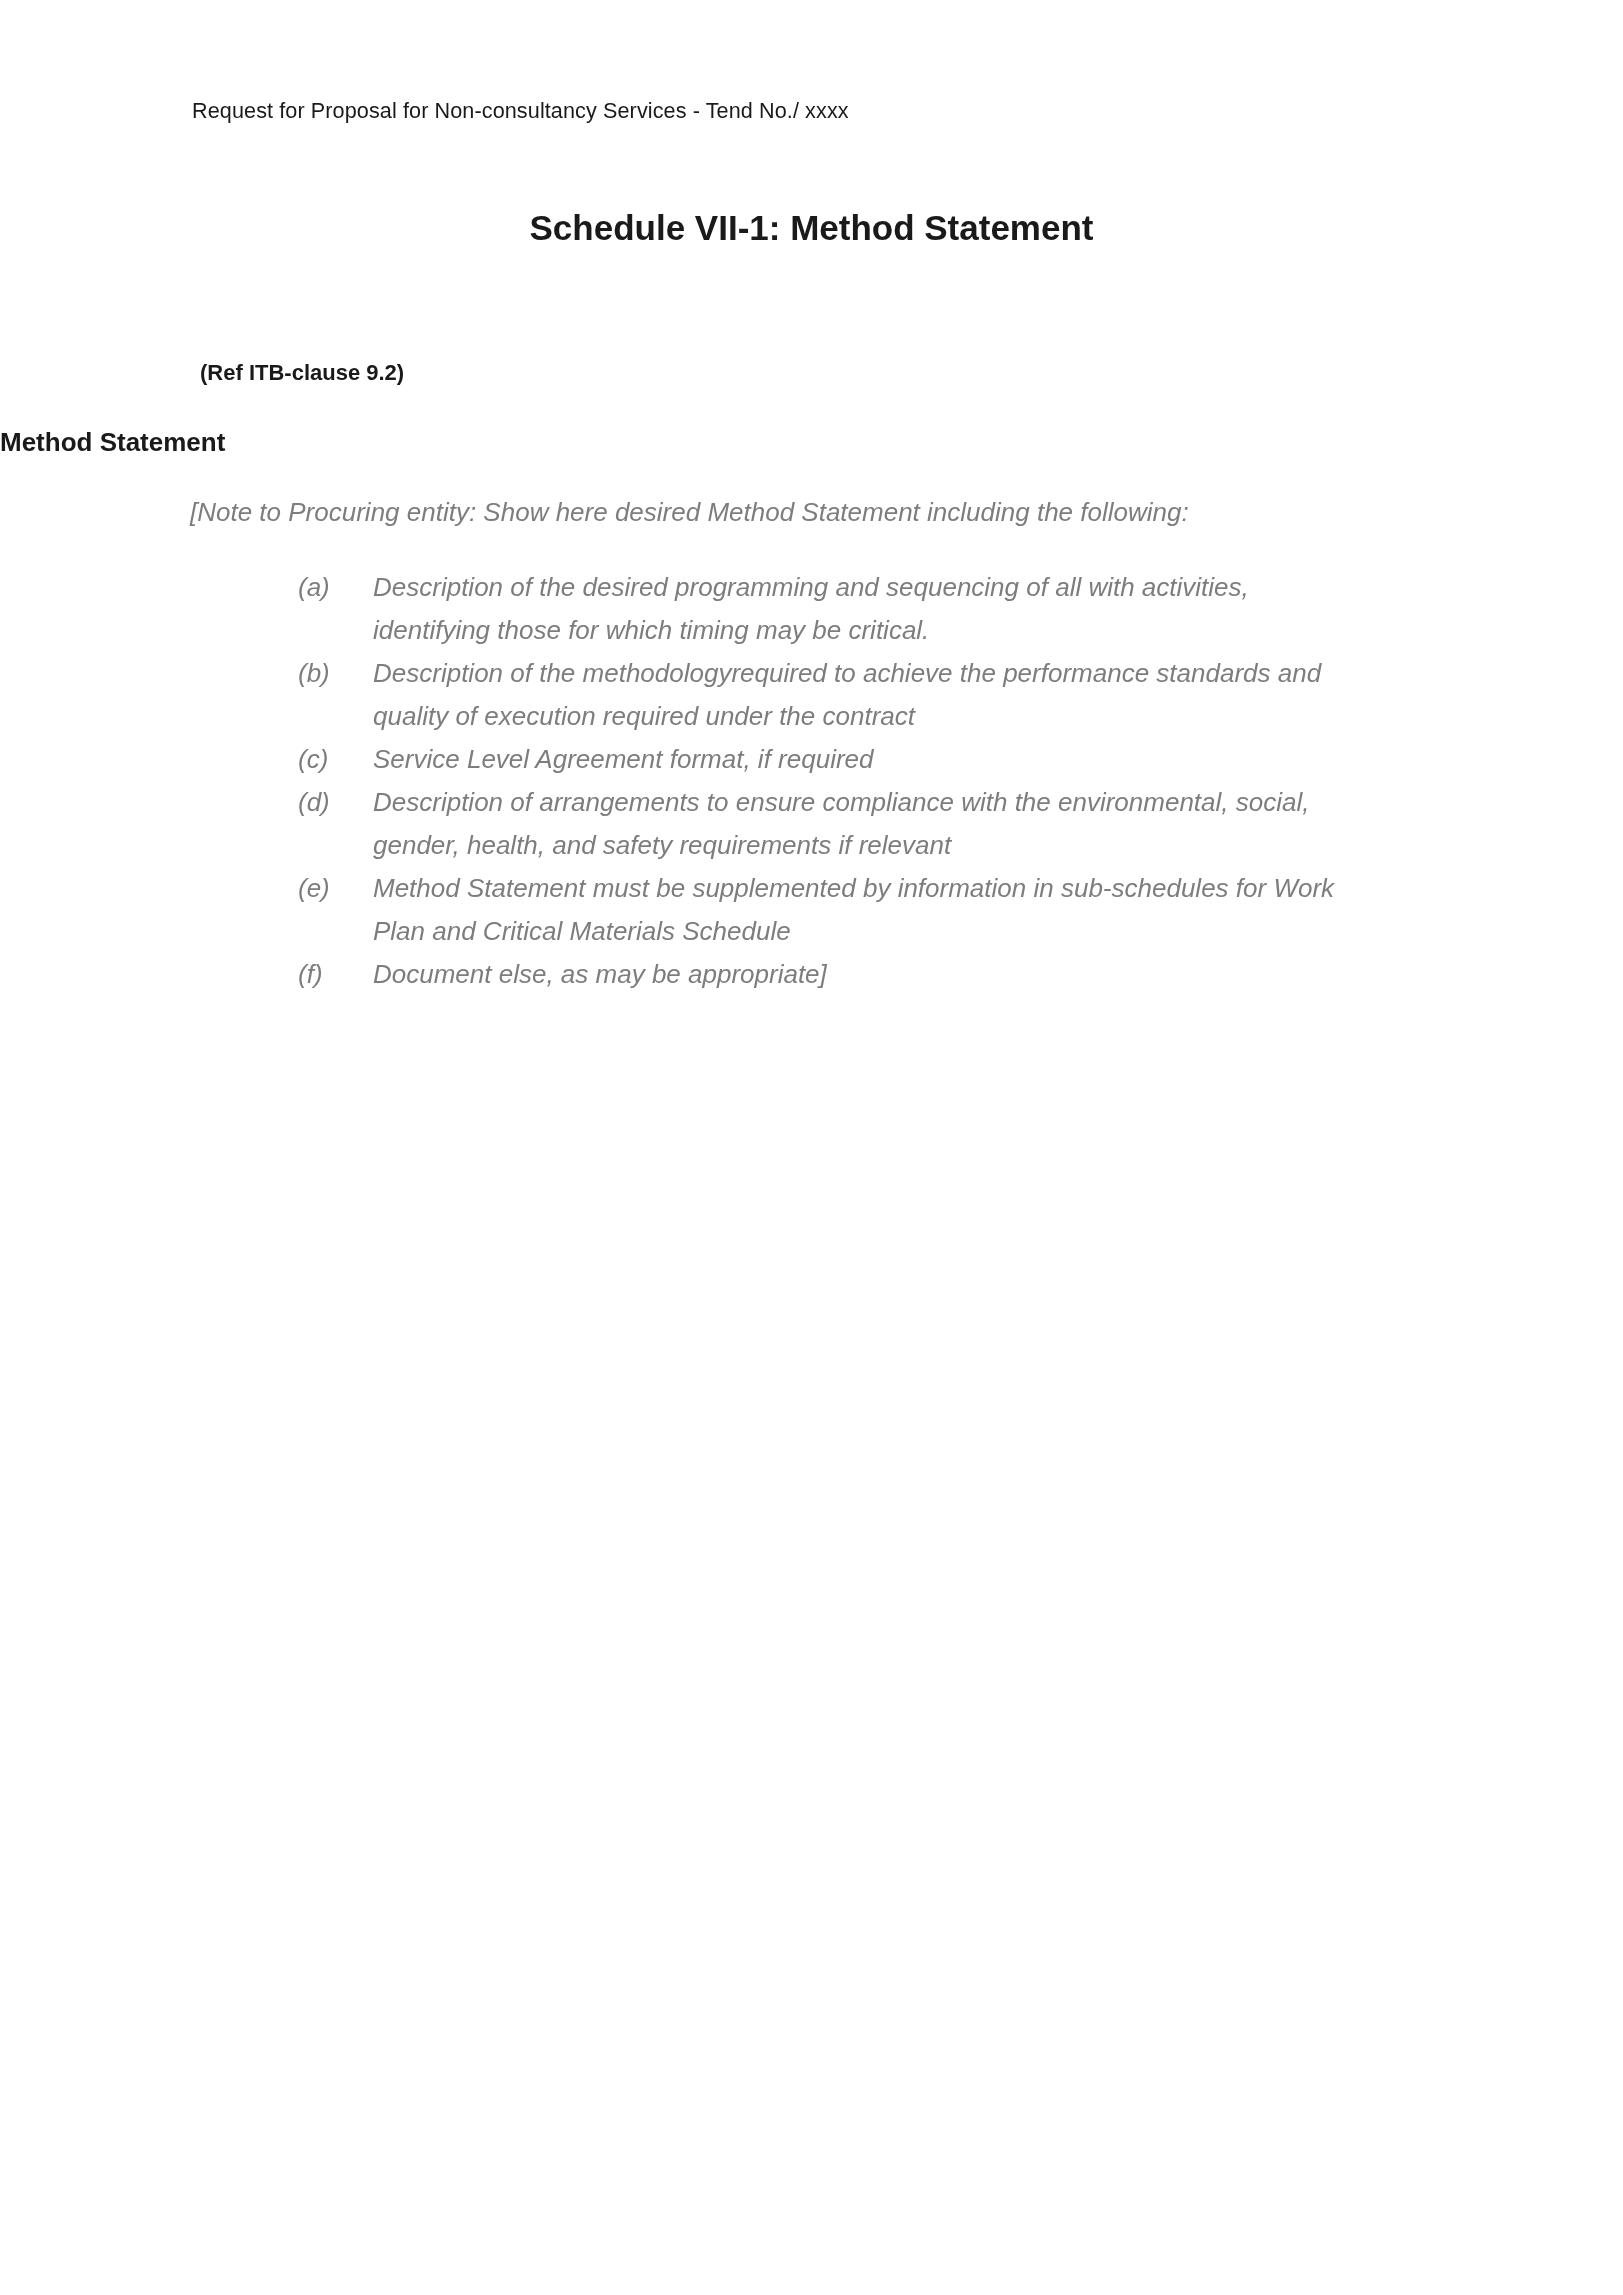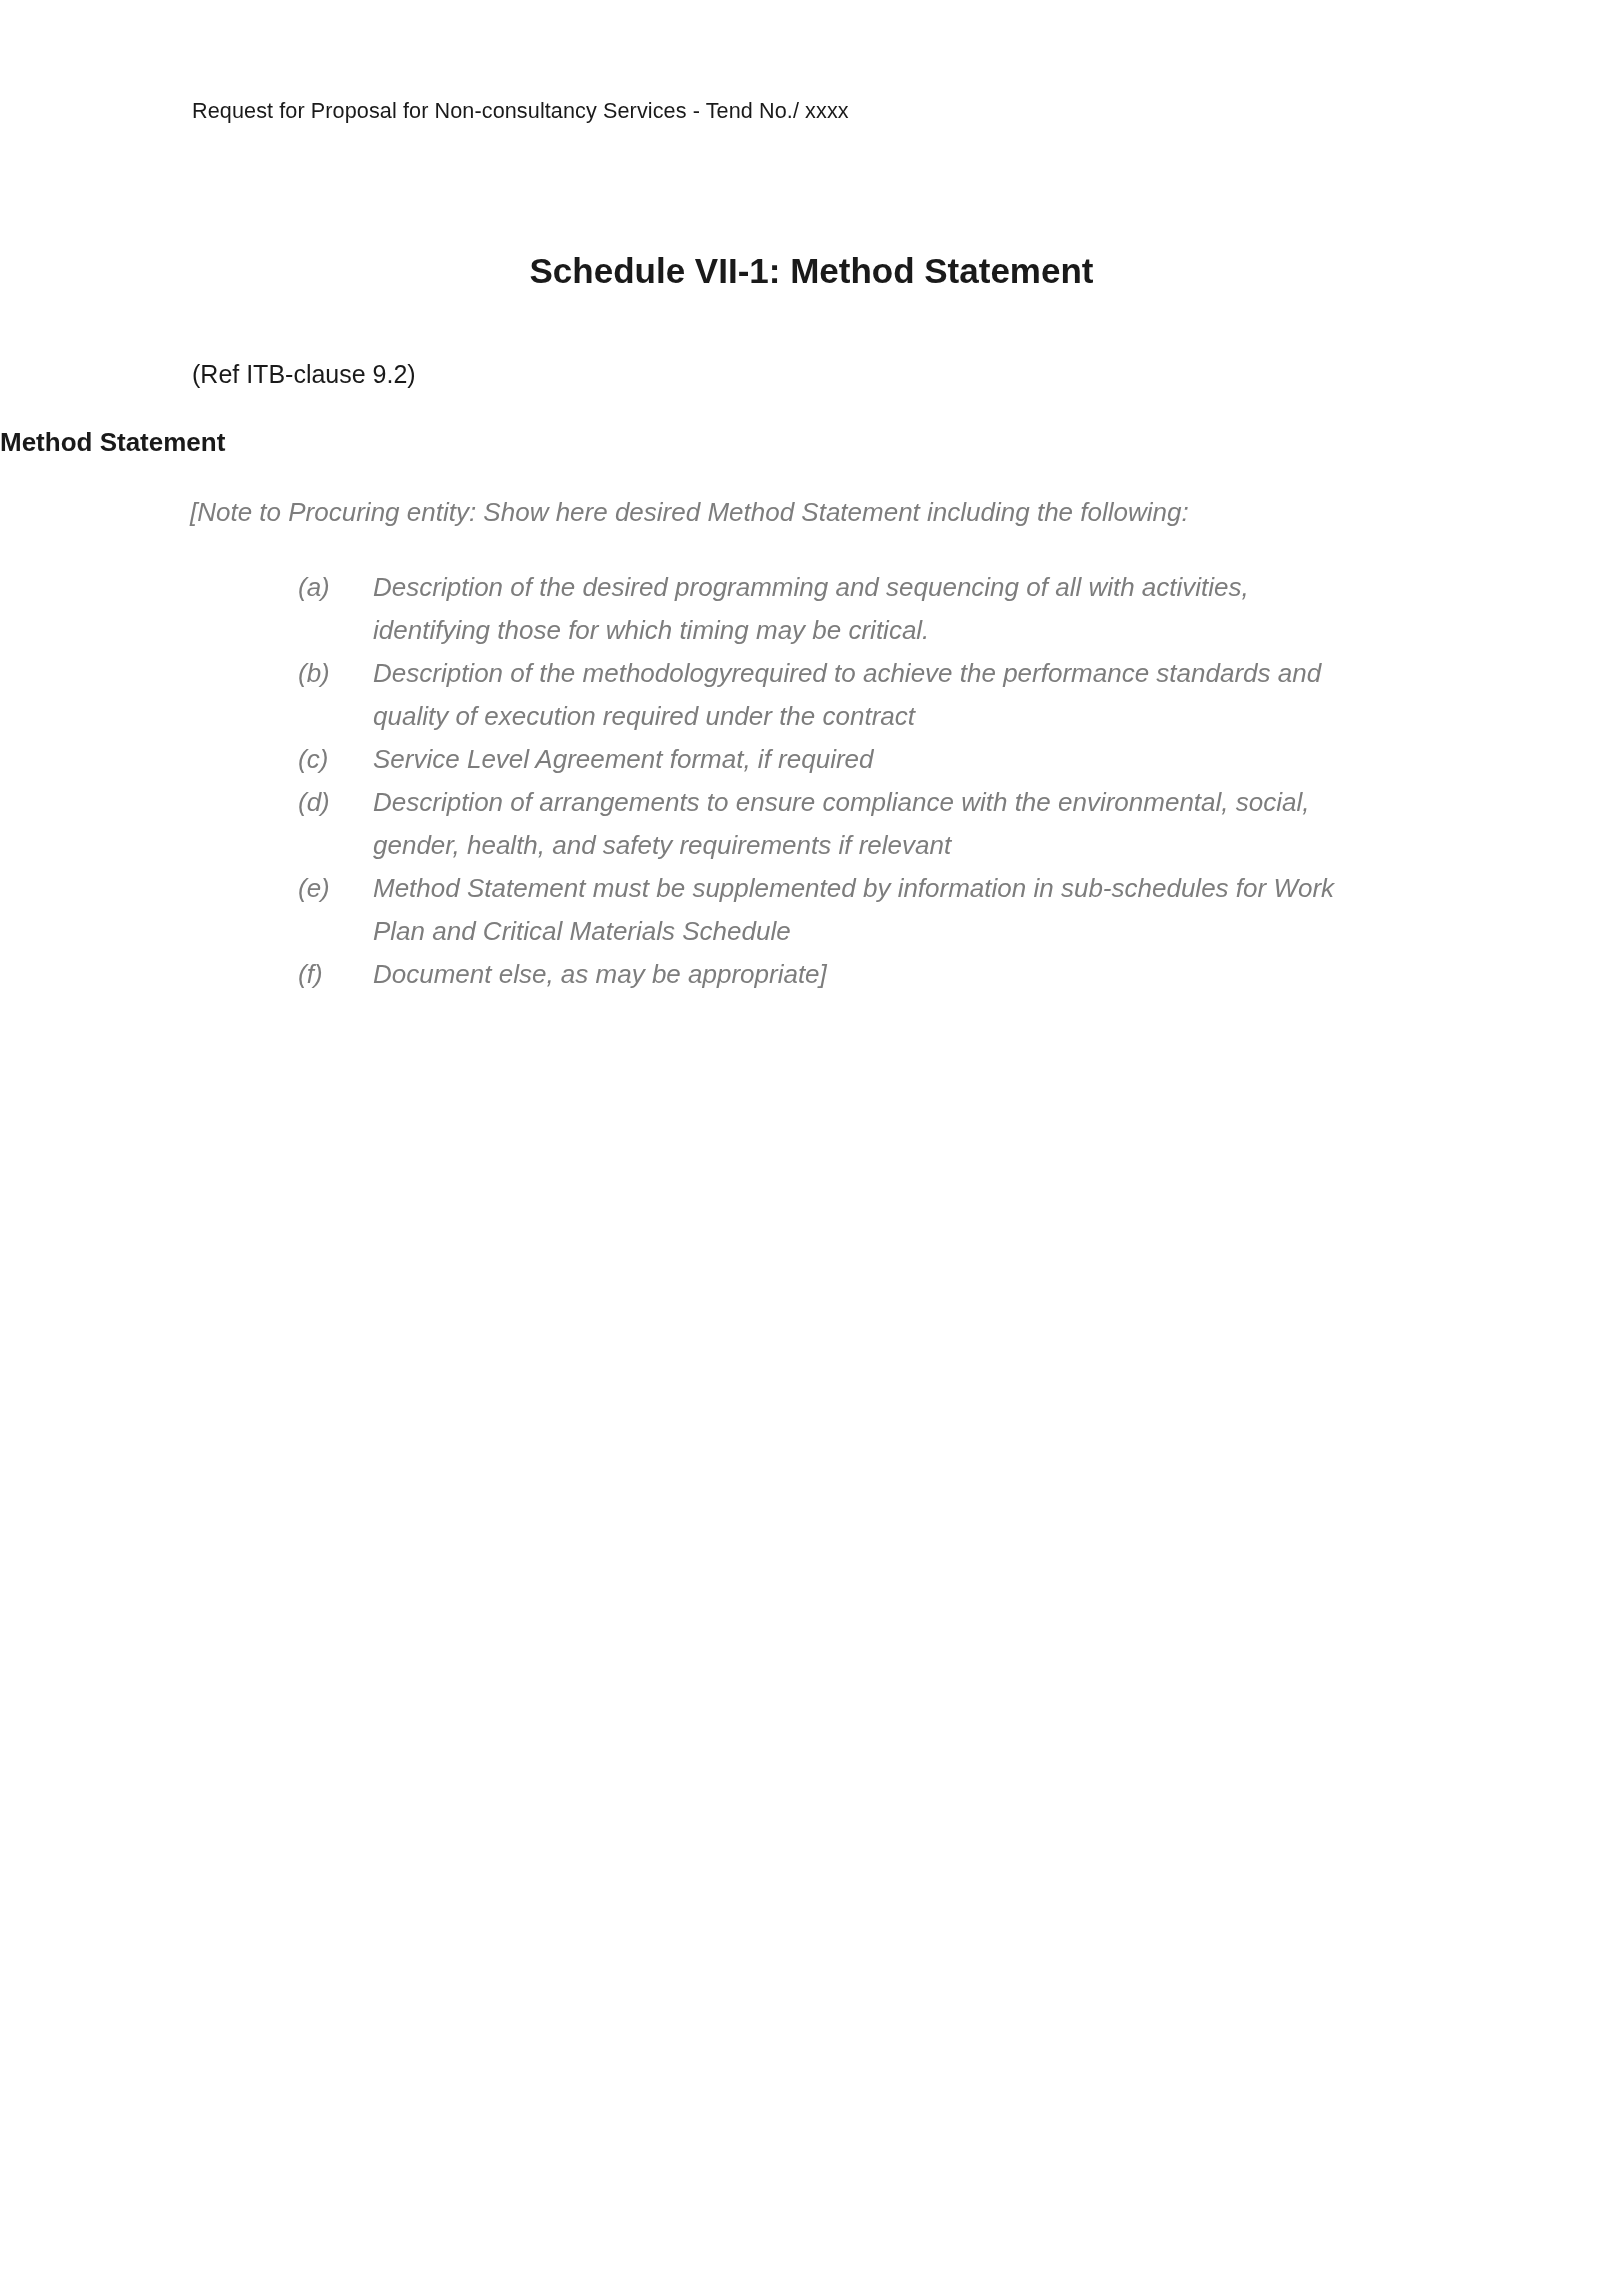--- a/index.html
+++ b/index.html
@@ -26,35 +26,35 @@
   }
   .doc-title {
     position: absolute;
     left: 0;
     width: 100%;
     top: 208px;
     text-align: center;
     font-size: 35px;
     font-weight: 700;
     white-space: nowrap;
-    margin-top: 43px;
   }
   .tender-line {
     position: absolute;
     left: 192px;
     top: 292px;
     font-size: 23.6px;
     white-space: nowrap;
   }
   .ref-line {
     position: absolute;
-    left: 192px;
+    left: 200px;
     top: 360px;
-    font-size: 25px;
+    font-size: 22px;
     white-space: nowrap;
+    font-weight: bold;
   }
   .section-heading {
     position: absolute;
     left: 0;
     width: 100%;
     top: 427px;
     text-align: left;
     font-size: 26px;
     font-weight: 700;
     white-space: nowrap;

